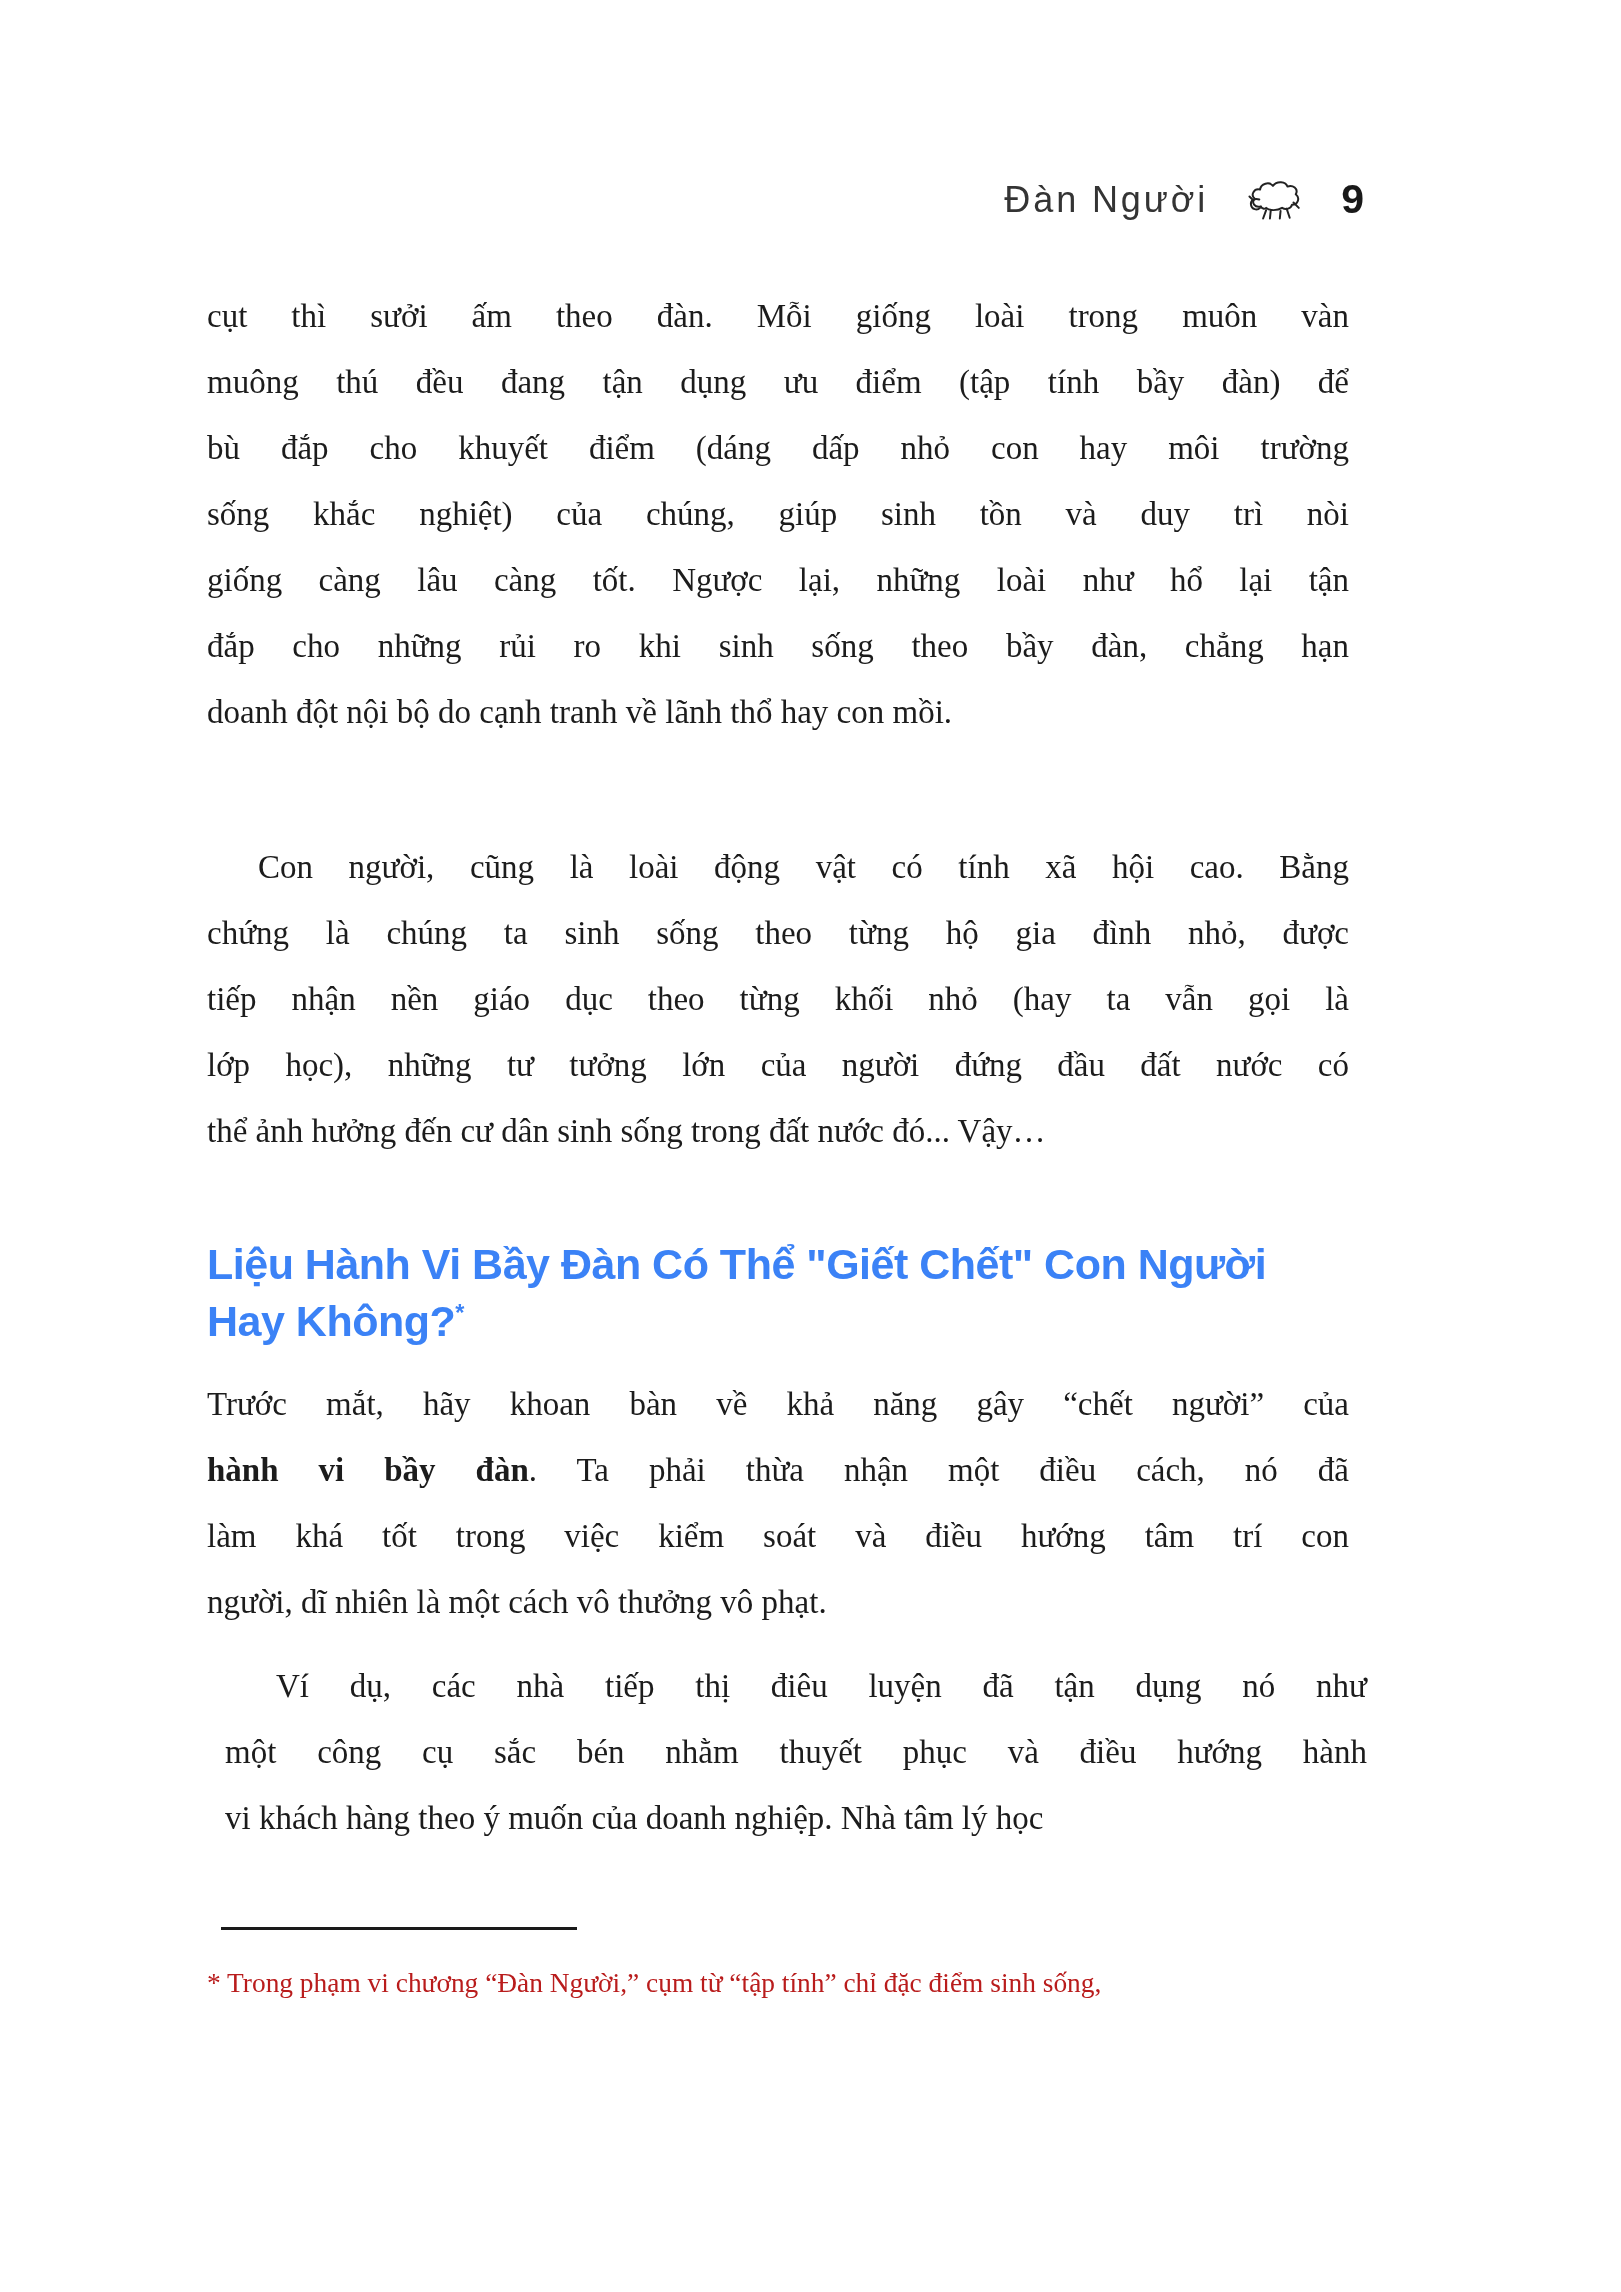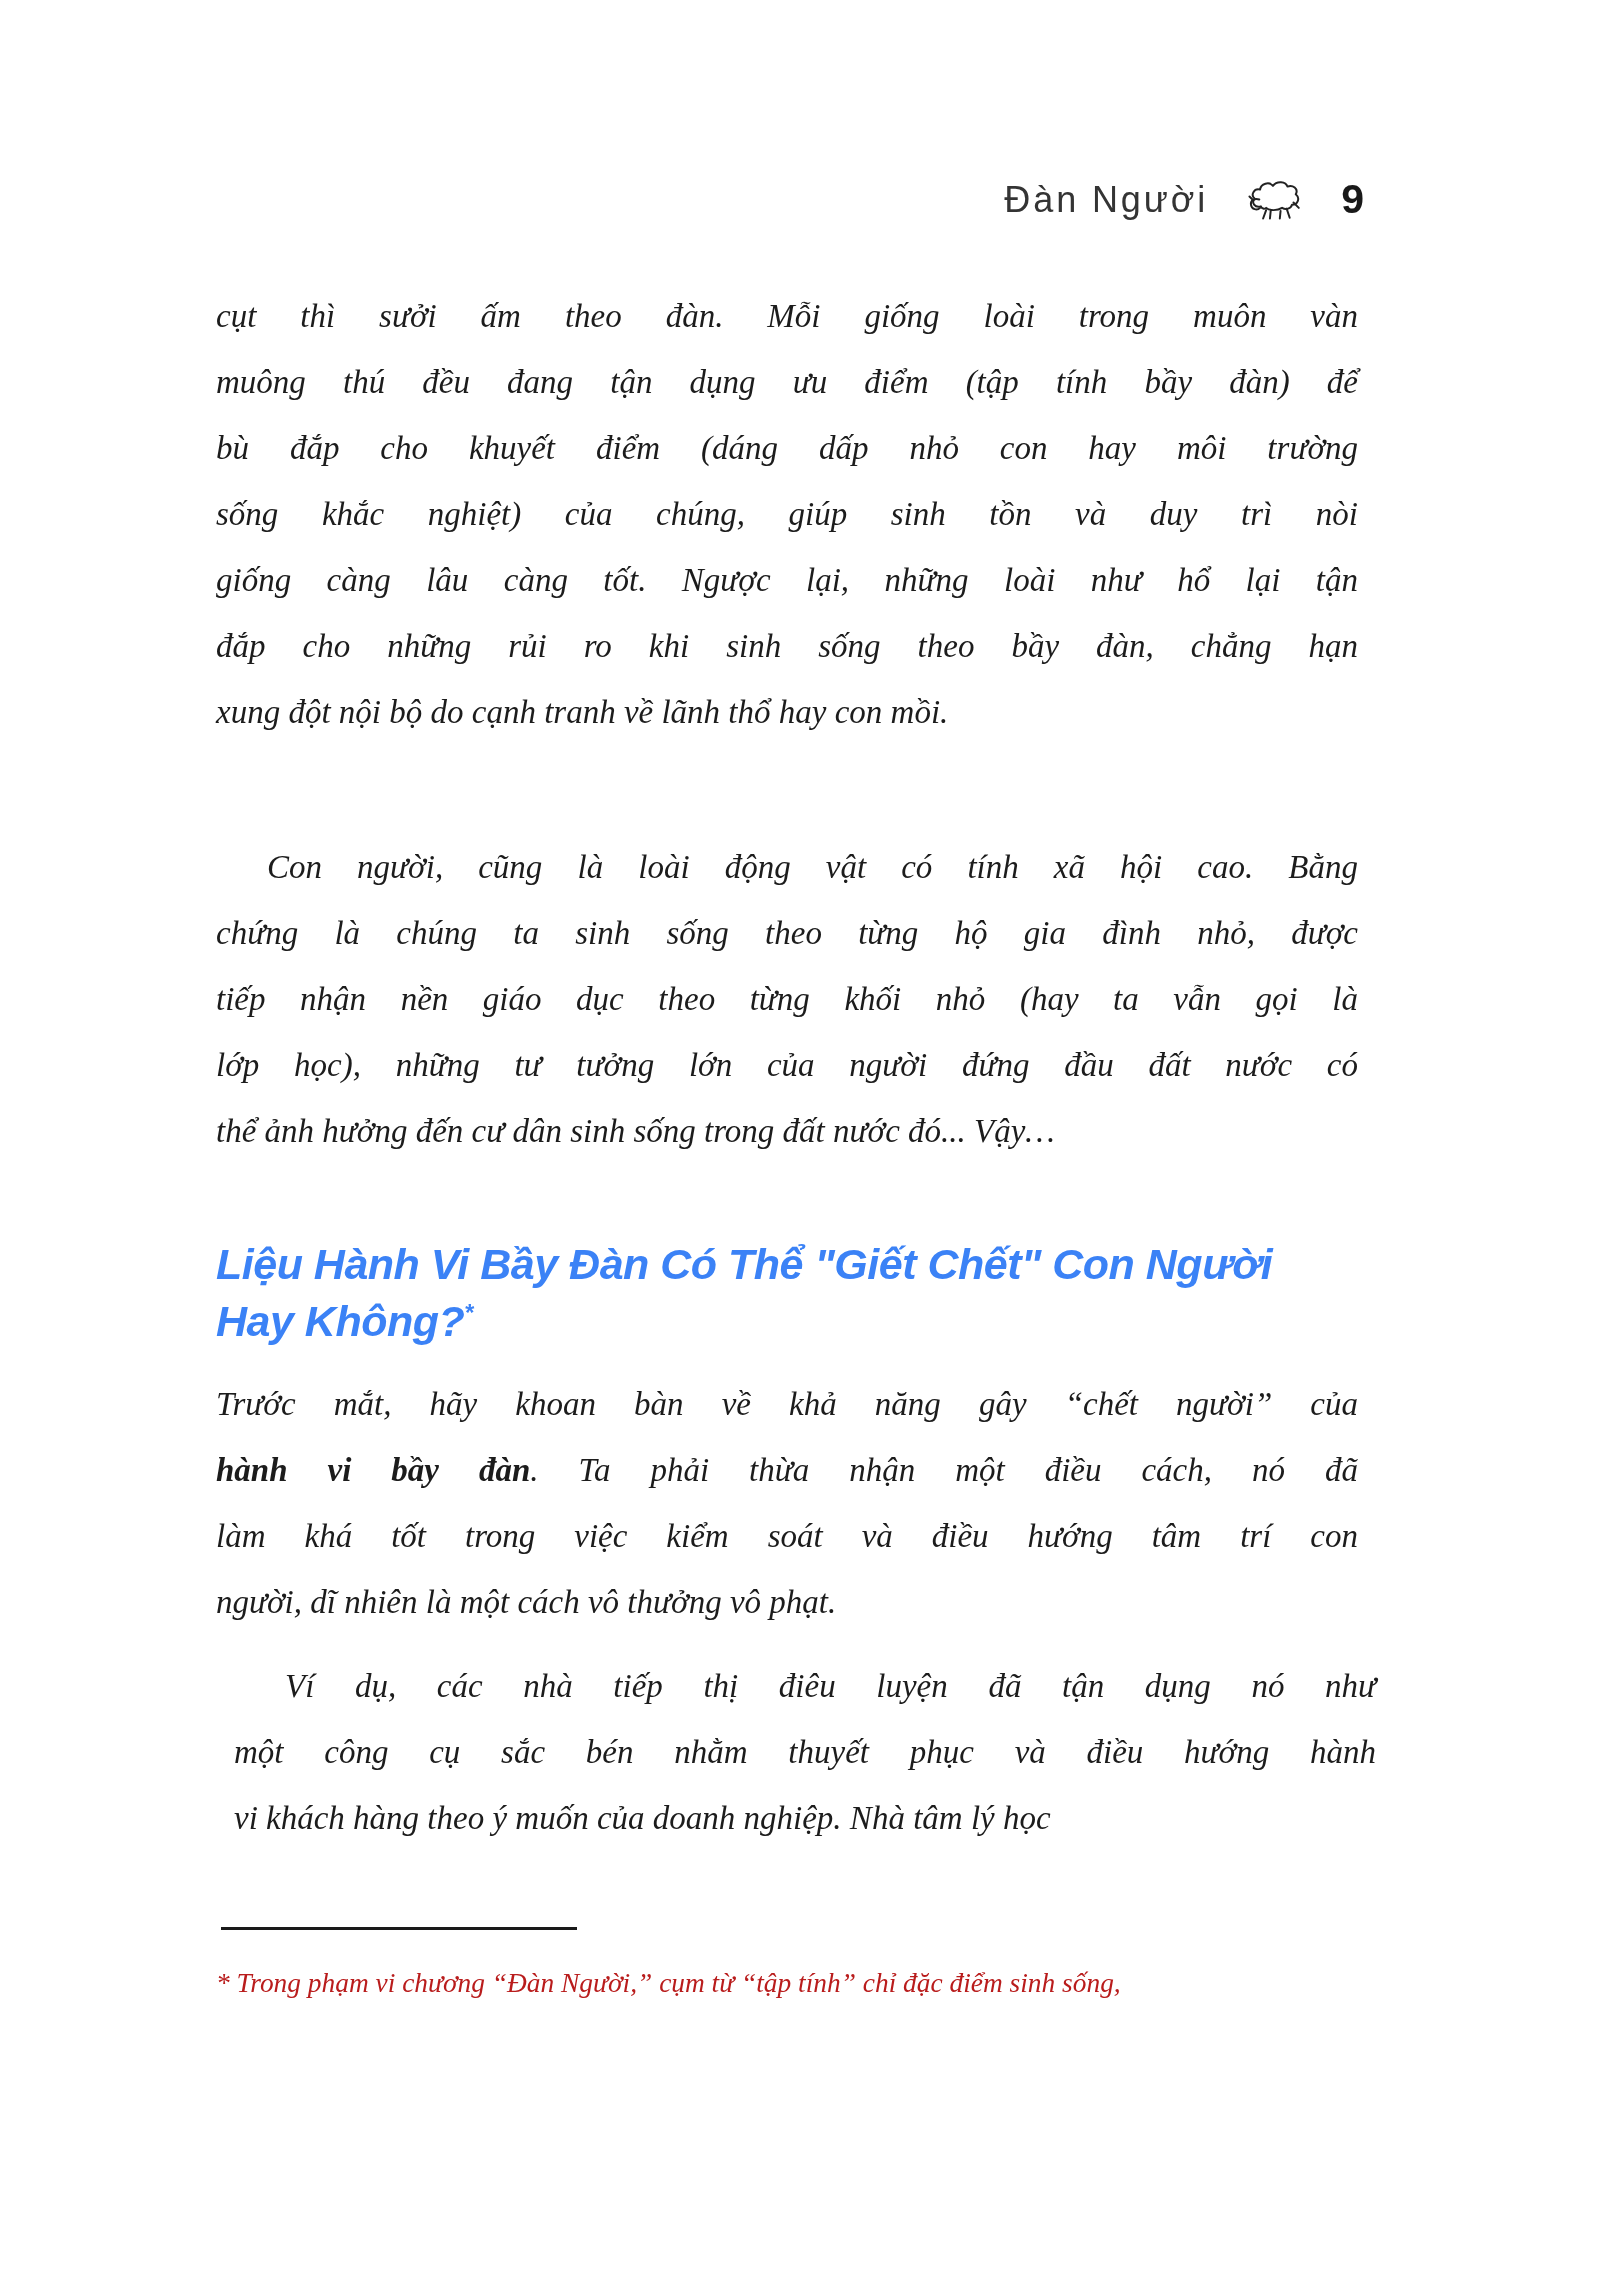--- a/index.html
+++ b/index.html
@@ -22,21 +22,21 @@
     font-size:36px; letter-spacing:2.9px; color:#343434; font-weight:400;
     white-space:nowrap;
   }
   .sheep { width:55px; height:41px; display:block; }
   .page-number {
     font-family:"Liberation Sans", sans-serif;
     font-size:41px; font-weight:700; color:#191919;
   }
 
   
-  .textblock { position:absolute; left:216px; width:1142px;font-style:italic; }
+  .textblock { position:absolute; left:207px; width:1142px; }
   .para .line {
     height:66px; line-height:66px;
     font-size:33px;
     text-align:justify; text-align-last:justify;
     white-space:normal;
   }
   .para .line.last { text-align-last:left; }
   .para.indent .line:first-child { text-indent:51px; }
   .b { font-weight:700; }
 
@@ -92,21 +92,21 @@
     <span class="page-number">9</span>
   </div>
 
   <div class="textblock para blk-para1">
       <div class="line"><span>cụt thì sưởi ấm theo đàn. Mỗi giống loài trong muôn vàn</span></div>
       <div class="line"><span>muông thú đều đang tận dụng ưu điểm (tập tính bầy đàn) để</span></div>
       <div class="line"><span>bù đắp cho khuyết điểm (dáng dấp nhỏ con hay môi trường</span></div>
       <div class="line"><span>sống khắc nghiệt) của chúng, giúp sinh tồn và duy trì nòi</span></div>
       <div class="line"><span>giống càng lâu càng tốt. Ngược lại, những loài như hổ lại tận</span></div>
       <div class="line"><span>đắp cho những rủi ro khi sinh sống theo bầy đàn, chẳng hạn</span></div>
-      <div class="line last"><span>xung đột nội bộ do cạnh tranh về lãnh thổ hay con mồi.</span></div>
+      <div class="line last"><span>doanh đột nội bộ do cạnh tranh về lãnh thổ hay con mồi.</span></div>
     </div>
 
   <div class="textblock para indent blk-para2">
       <div class="line"><span>Con người, cũng là loài động vật có tính xã hội cao. Bằng</span></div>
       <div class="line"><span>chứng là chúng ta sinh sống theo từng hộ gia đình nhỏ, được</span></div>
       <div class="line"><span>tiếp nhận nền giáo dục theo từng khối nhỏ (hay ta vẫn gọi là</span></div>
       <div class="line"><span>lớp học), những tư tưởng lớn của người đứng đầu đất nước có</span></div>
       <div class="line last"><span>thể ảnh hưởng đến cư dân sinh sống trong đất nước đó... Vậy…</span></div>
     </div>
 

